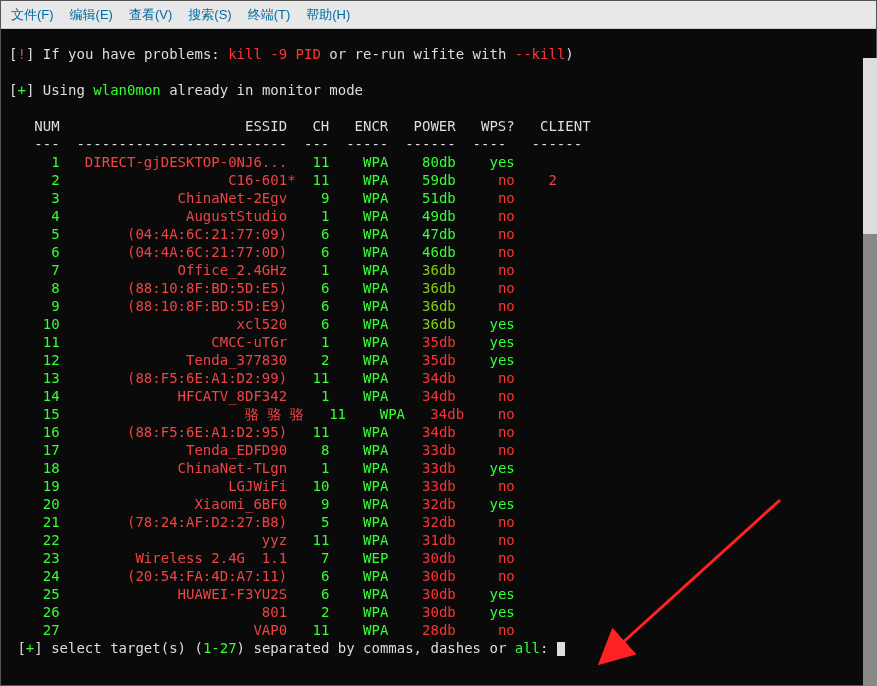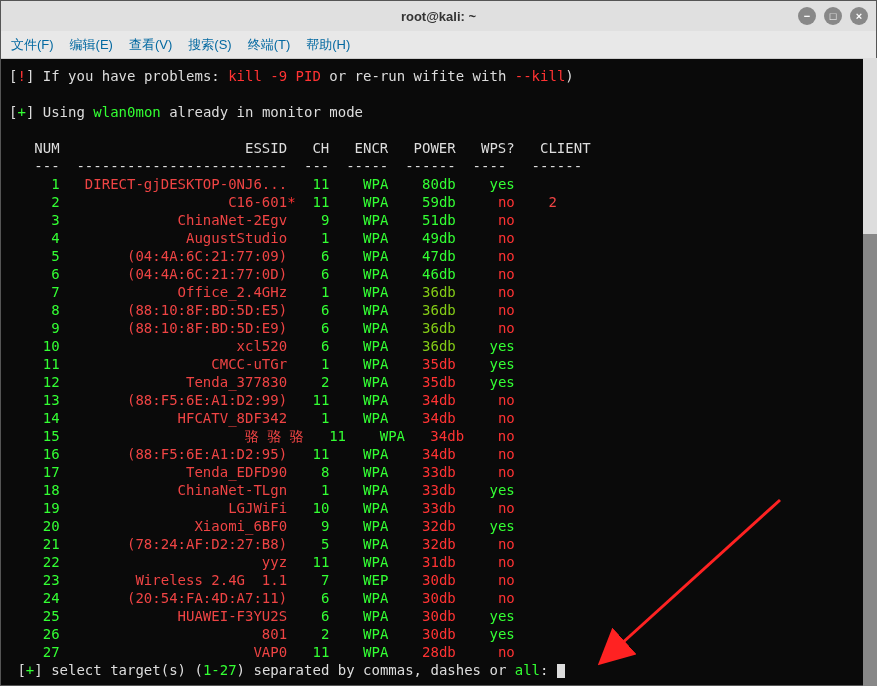--- a/index.html
+++ b/index.html
@@ -61,21 +61,21 @@
   border-bottom: 1px solid #ccc;
 }
 .menu-item { cursor: pointer; }
 .terminal {
   flex: 1;
   background: #0a0a0a;
   color: #ddd;
   font-family: "DejaVu Sans Mono", monospace;
   font-size: 14px;
   line-height: 18px;
-  padding: 8px 8px;
+  padding: 16px 8px;
   overflow: hidden;
   position: relative;
   white-space: pre;
 }
 .scrollbar {
   position: absolute;
   right: 0;
   top: 58px;
   bottom: 0;
   width: 14px;
@@ -104,28 +104,20 @@
 .arrow {
   position: absolute;
   pointer-events: none;
   z-index: 10;
 }
 </style>
 </head>
 <body>
 
 <div class="window">
-  <div class="titlebar">
-    <span>root@kali: ~</span>
-    <div class="window-controls">
-      <div class="window-btn">−</div>
-      <div class="window-btn">□</div>
-      <div class="window-btn">×</div>
-    </div>
-  </div>
   <div class="menubar">
     <span class="menu-item">文件(F)</span>
     <span class="menu-item">编辑(E)</span>
     <span class="menu-item">查看(V)</span>
     <span class="menu-item">搜索(S)</span>
     <span class="menu-item">终端(T)</span>
     <span class="menu-item">帮助(H)</span>
   </div>
   <div class="terminal" id="term"><span class="term-row"><span class="w">[</span><span class="r">!</span><span class="w">] </span><span class="w">If you have problems: </span><span class="r">kill -9 PID</span><span class="w"> or re-run wifite with </span><span class="r">--kill</span><span class="w">)</span></span><span class="term-row"> </span><span class="term-row"><span class="w">[</span><span class="g">+</span><span class="w">] </span><span class="w">Using </span><span class="g">wlan0mon</span><span class="w"> already in monitor mode</span></span><span class="term-row"> </span><span class="term-row w">   NUM                      ESSID   CH   ENCR   POWER   WPS?   CLIENT</span><span class="term-row w">   ---  -------------------------  ---  -----  ------  ----   ------</span><span class="term-row"><span class="g">     1</span><span class="w">  </span><span class="c"> DIRECT-gjDESKTOP-0NJ6...</span><span class="w"> </span><span class="g">  11</span><span class="w">   </span><span class="g"> WPA</span><span class="w">   </span><span class="g"> 80db</span><span class="w">  </span><span class="g">  yes</span></span><span class="term-row"><span class="g">     2</span><span class="w">  </span><span class="c">                  C16-601</span><span class="r">*</span><span class="g">  11</span><span class="w">   </span><span class="g"> WPA</span><span class="w">   </span><span class="g"> 59db</span><span class="w">  </span><span class="r">   no</span><span class="w">    </span><span class="c">2</span></span><span class="term-row"><span class="g">     3</span><span class="w">  </span><span class="c">            ChinaNet-2Egv</span><span class="w"> </span><span class="g">   9</span><span class="w">   </span><span class="g"> WPA</span><span class="w">   </span><span class="g"> 51db</span><span class="w">  </span><span class="r">   no</span></span><span class="term-row"><span class="g">     4</span><span class="w">  </span><span class="c">             AugustStudio</span><span class="w"> </span><span class="g">   1</span><span class="w">   </span><span class="g"> WPA</span><span class="w">   </span><span class="g"> 49db</span><span class="w">  </span><span class="r">   no</span></span><span class="term-row"><span class="g">     5</span><span class="w">  </span><span class="c">      (04:4A:6C:21:77:09)</span><span class="w"> </span><span class="g">   6</span><span class="w">   </span><span class="g"> WPA</span><span class="w">   </span><span class="g"> 47db</span><span class="w">  </span><span class="r">   no</span></span><span class="term-row"><span class="g">     6</span><span class="w">  </span><span class="c">      (04:4A:6C:21:77:0D)</span><span class="w"> </span><span class="g">   6</span><span class="w">   </span><span class="g"> WPA</span><span class="w">   </span><span class="g"> 46db</span><span class="w">  </span><span class="r">   no</span></span><span class="term-row"><span class="g">     7</span><span class="w">  </span><span class="c">            Office_2.4GHz</span><span class="w"> </span><span class="g">   1</span><span class="w">   </span><span class="g"> WPA</span><span class="w">   </span><span class="o"> 36db</span><span class="w">  </span><span class="r">   no</span></span><span class="term-row"><span class="g">     8</span><span class="w">  </span><span class="c">      (88:10:8F:BD:5D:E5)</span><span class="w"> </span><span class="g">   6</span><span class="w">   </span><span class="g"> WPA</span><span class="w">   </span><span class="o"> 36db</span><span class="w">  </span><span class="r">   no</span></span><span class="term-row"><span class="g">     9</span><span class="w">  </span><span class="c">      (88:10:8F:BD:5D:E9)</span><span class="w"> </span><span class="g">   6</span><span class="w">   </span><span class="g"> WPA</span><span class="w">   </span><span class="o"> 36db</span><span class="w">  </span><span class="r">   no</span></span><span class="term-row"><span class="g">    10</span><span class="w">  </span><span class="c">                   xcl520</span><span class="w"> </span><span class="g">   6</span><span class="w">   </span><span class="g"> WPA</span><span class="w">   </span><span class="o"> 36db</span><span class="w">  </span><span class="g">  yes</span></span><span class="term-row"><span class="g">    11</span><span class="w">  </span><span class="c">                CMCC-uTGr</span><span class="w"> </span><span class="g">   1</span><span class="w">   </span><span class="g"> WPA</span><span class="w">   </span><span class="r"> 35db</span><span class="w">  </span><span class="g">  yes</span></span><span class="term-row"><span class="g">    12</span><span class="w">  </span><span class="c">             Tenda_377830</span><span class="w"> </span><span class="g">   2</span><span class="w">   </span><span class="g"> WPA</span><span class="w">   </span><span class="r"> 35db</span><span class="w">  </span><span class="g">  yes</span></span><span class="term-row"><span class="g">    13</span><span class="w">  </span><span class="c">      (88:F5:6E:A1:D2:99)</span><span class="w"> </span><span class="g">  11</span><span class="w">   </span><span class="g"> WPA</span><span class="w">   </span><span class="r"> 34db</span><span class="w">  </span><span class="r">   no</span></span><span class="term-row"><span class="g">    14</span><span class="w">  </span><span class="c">            HFCATV_8DF342</span><span class="w"> </span><span class="g">   1</span><span class="w">   </span><span class="g"> WPA</span><span class="w">   </span><span class="r"> 34db</span><span class="w">  </span><span class="r">   no</span></span><span class="term-row"><span class="g">    15</span><span class="w">  </span><span class="c">                    骆 骆 骆</span><span class="w"> </span><span class="g">  11</span><span class="w">    </span><span class="g">WPA</span><span class="w">   </span><span class="r">34db</span><span class="w">    </span><span class="r">no</span></span><span class="term-row"><span class="g">    16</span><span class="w">  </span><span class="c">      (88:F5:6E:A1:D2:95)</span><span class="w"> </span><span class="g">  11</span><span class="w">   </span><span class="g"> WPA</span><span class="w">   </span><span class="r"> 34db</span><span class="w">  </span><span class="r">   no</span></span><span class="term-row"><span class="g">    17</span><span class="w">  </span><span class="c">             Tenda_EDFD90</span><span class="w"> </span><span class="g">   8</span><span class="w">   </span><span class="g"> WPA</span><span class="w">   </span><span class="r"> 33db</span><span class="w">  </span><span class="r">   no</span></span><span class="term-row"><span class="g">    18</span><span class="w">  </span><span class="c">            ChinaNet-TLgn</span><span class="w"> </span><span class="g">   1</span><span class="w">   </span><span class="g"> WPA</span><span class="w">   </span><span class="r"> 33db</span><span class="w">  </span><span class="g">  yes</span></span><span class="term-row"><span class="g">    19</span><span class="w">  </span><span class="c">                  LGJWiFi</span><span class="w"> </span><span class="g">  10</span><span class="w">   </span><span class="g"> WPA</span><span class="w">   </span><span class="r"> 33db</span><span class="w">  </span><span class="r">   no</span></span><span class="term-row"><span class="g">    20</span><span class="w">  </span><span class="c">              Xiaomi_6BF0</span><span class="w"> </span><span class="g">   9</span><span class="w">   </span><span class="g"> WPA</span><span class="w">   </span><span class="r"> 32db</span><span class="w">  </span><span class="g">  yes</span></span><span class="term-row"><span class="g">    21</span><span class="w">  </span><span class="c">      (78:24:AF:D2:27:B8)</span><span class="w"> </span><span class="g">   5</span><span class="w">   </span><span class="g"> WPA</span><span class="w">   </span><span class="r"> 32db</span><span class="w">  </span><span class="r">   no</span></span><span class="term-row"><span class="g">    22</span><span class="w">  </span><span class="c">                      yyz</span><span class="w"> </span><span class="g">  11</span><span class="w">   </span><span class="g"> WPA</span><span class="w">   </span><span class="r"> 31db</span><span class="w">  </span><span class="r">   no</span></span><span class="term-row"><span class="g">    23</span><span class="w">  </span><span class="c">       Wireless 2.4G  1.1</span><span class="w"> </span><span class="g">   7</span><span class="w">   </span><span class="g"> WEP</span><span class="w">   </span><span class="r"> 30db</span><span class="w">  </span><span class="r">   no</span></span><span class="term-row"><span class="g">    24</span><span class="w">  </span><span class="c">      (20:54:FA:4D:A7:11)</span><span class="w"> </span><span class="g">   6</span><span class="w">   </span><span class="g"> WPA</span><span class="w">   </span><span class="r"> 30db</span><span class="w">  </span><span class="r">   no</span></span><span class="term-row"><span class="g">    25</span><span class="w">  </span><span class="c">            HUAWEI-F3YU2S</span><span class="w"> </span><span class="g">   6</span><span class="w">   </span><span class="g"> WPA</span><span class="w">   </span><span class="r"> 30db</span><span class="w">  </span><span class="g">  yes</span></span><span class="term-row"><span class="g">    26</span><span class="w">  </span><span class="c">                      801</span><span class="w"> </span><span class="g">   2</span><span class="w">   </span><span class="g"> WPA</span><span class="w">   </span><span class="r"> 30db</span><span class="w">  </span><span class="g">  yes</span></span><span class="term-row"><span class="g">    27</span><span class="w">  </span><span class="c">                     VAP0</span><span class="w"> </span><span class="g">  11</span><span class="w">   </span><span class="g"> WPA</span><span class="w">   </span><span class="r"> 28db</span><span class="w">  </span><span class="r">   no</span></span><span class="term-row"><span class="w"> [</span><span class="g">+</span><span class="w">] </span><span class="w">select target(s) (</span><span class="g">1-27</span><span class="w">) separated by commas, dashes or </span><span class="g">all</span><span class="w">: </span><span class="cursor"></span></span></div>
   <div class="scrollbar">

